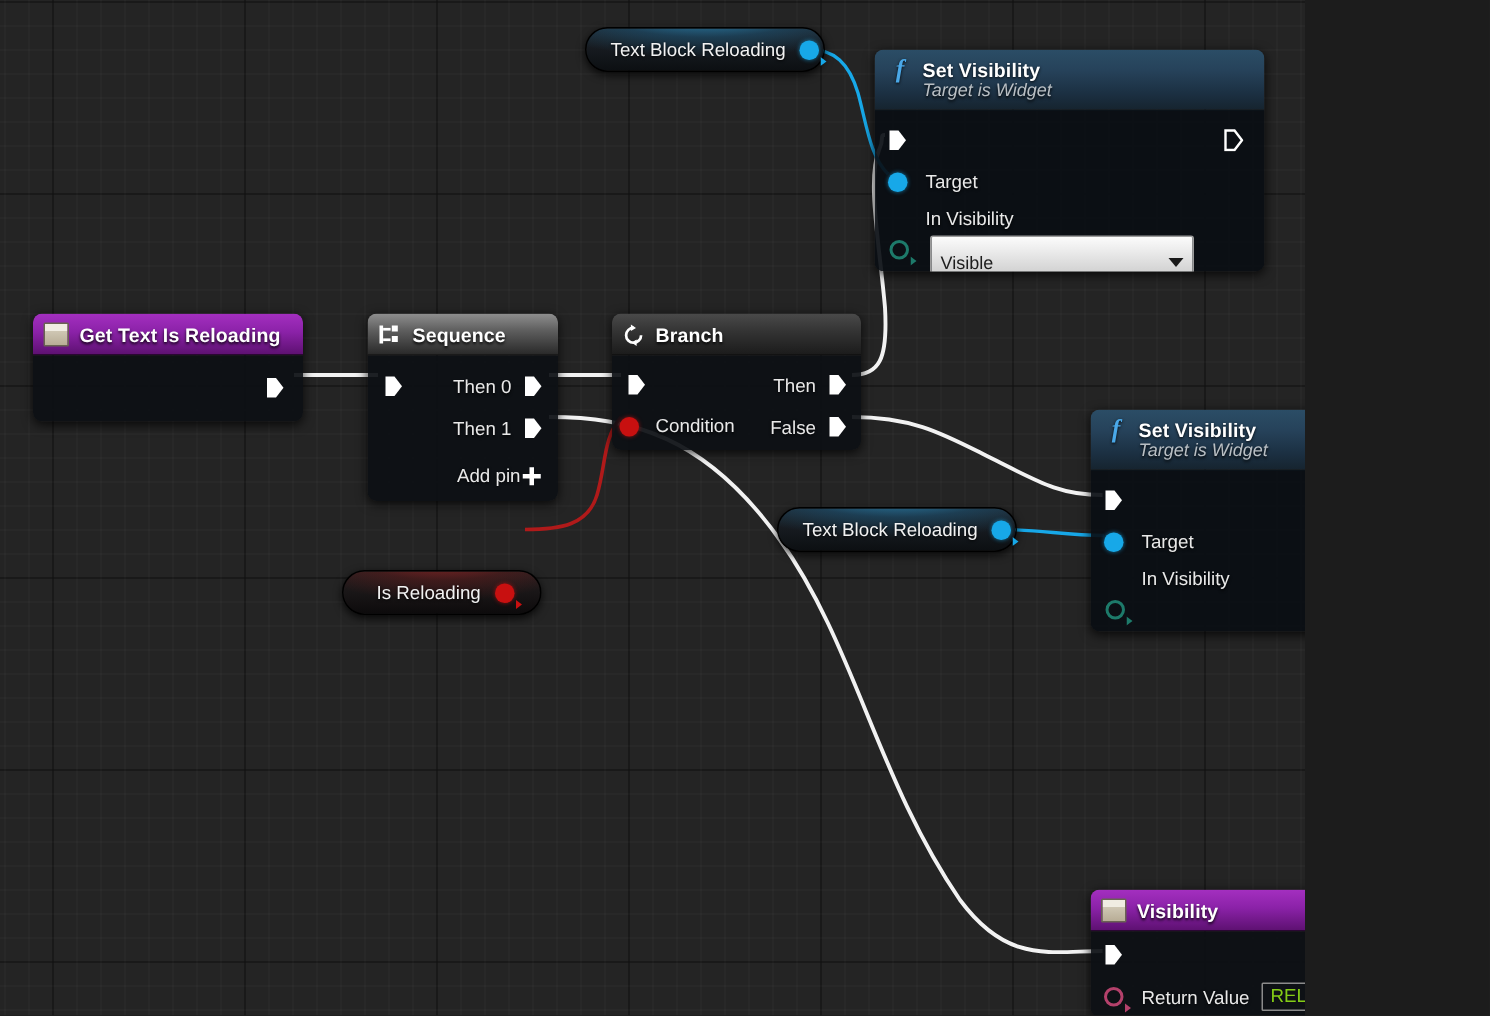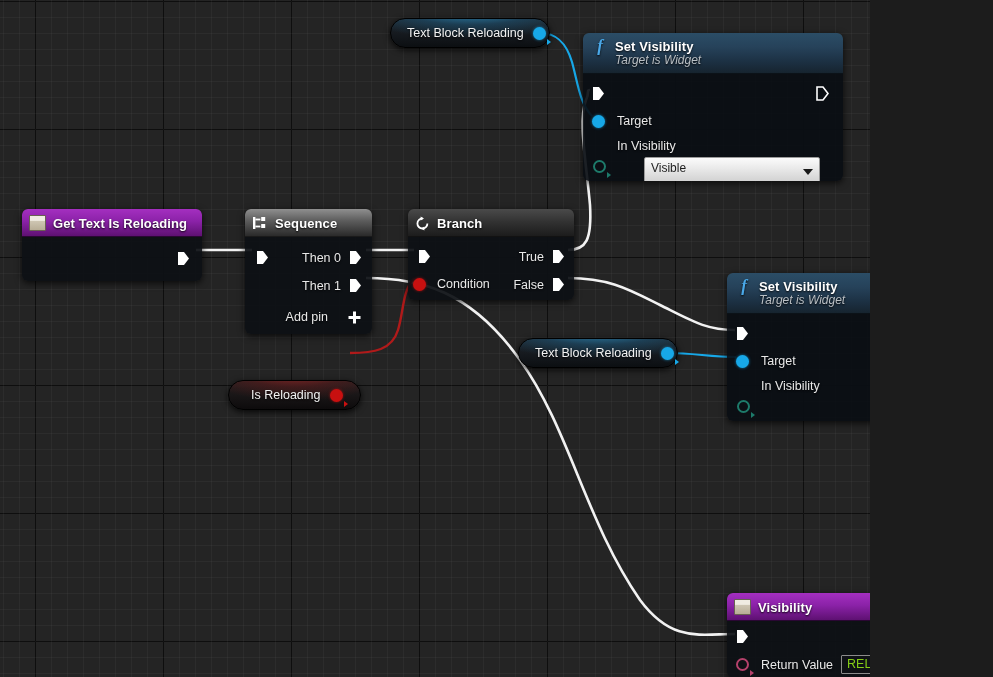--- a/index.html
+++ b/index.html
@@ -151,24 +151,23 @@
   }
 
   
   .combo {
     position: relative;
     height: 19px;
     background: linear-gradient(180deg, #fbfbfb 0%, #ebebeb 28%, #d6d6d6 62%, #c7c7c7 100%);
     border: 1px solid #9b9b9b;
     border-radius: 2px;
     display: flex;
-    align-items: flex-end;
+    align-items: center;
     padding: 17px 6px;
     box-sizing: border-box;
-    margin-left: 24px;
   }
   .combo-text {
     color: #1d1d1d;
     font-size: 12px;
     flex: 1 1 auto;
     white-space: nowrap;
   }
   .combo-arrow {
     width: 0; height: 0;
     border-left: 5px solid transparent;
@@ -357,21 +356,21 @@
       <div class="row-abs" style="right:10px; top:41px;">
         <span class="pin-label" style="margin-right:8px;">Then 1</span>
         <span class="exec-pin">
           <svg width="13" height="15" viewBox="0 0 13 15">
             <path d="M1,1 L7,1 L12,7.5 L7,14 L1,14 Z" fill="#ffffff"></path>
           </svg>
         </span>
       </div>
 
       <div class="row-abs" style="right:11px; top:73px;">
-        <span class="pin-label" style="margin-right:20px;">Add pin</span>
+        <span class="pin-label" style="margin-right:1px;">Add pin</span>
         <span class="icon">
           <svg width="13" height="13" viewBox="0 0 13 13">
             <rect x="5" y="0.5" width="3" height="12" fill="#ffffff"></rect>
             <rect x="0.5" y="5" width="12" height="3" fill="#ffffff"></rect>
           </svg>
         </span>
       </div>
     </div>
   </div>
 
@@ -395,21 +394,21 @@
           </svg>
         </span>
       </div>
 
       <div class="row-abs" style="left:5px; top:40px;">
         <span class="circle-pin red"></span>
         <span class="pin-label" style="margin-left:11px;">Condition</span>
       </div>
 
       <div class="row-abs" style="right:9px; top:12px;">
-        <span class="pin-label" style="margin-right:8px;">True</span>
+        <span class="pin-label" style="margin-right:8px;">Then</span>
         <span class="exec-pin">
           <svg width="13" height="15" viewBox="0 0 13 15">
             <path d="M1,1 L7,1 L12,7.5 L7,14 L1,14 Z" fill="#ffffff"></path>
           </svg>
         </span>
       </div>
 
       <div class="row-abs" style="right:9px; top:40px;">
         <span class="pin-label" style="margin-right:8px;">False</span>
         <span class="exec-pin">

